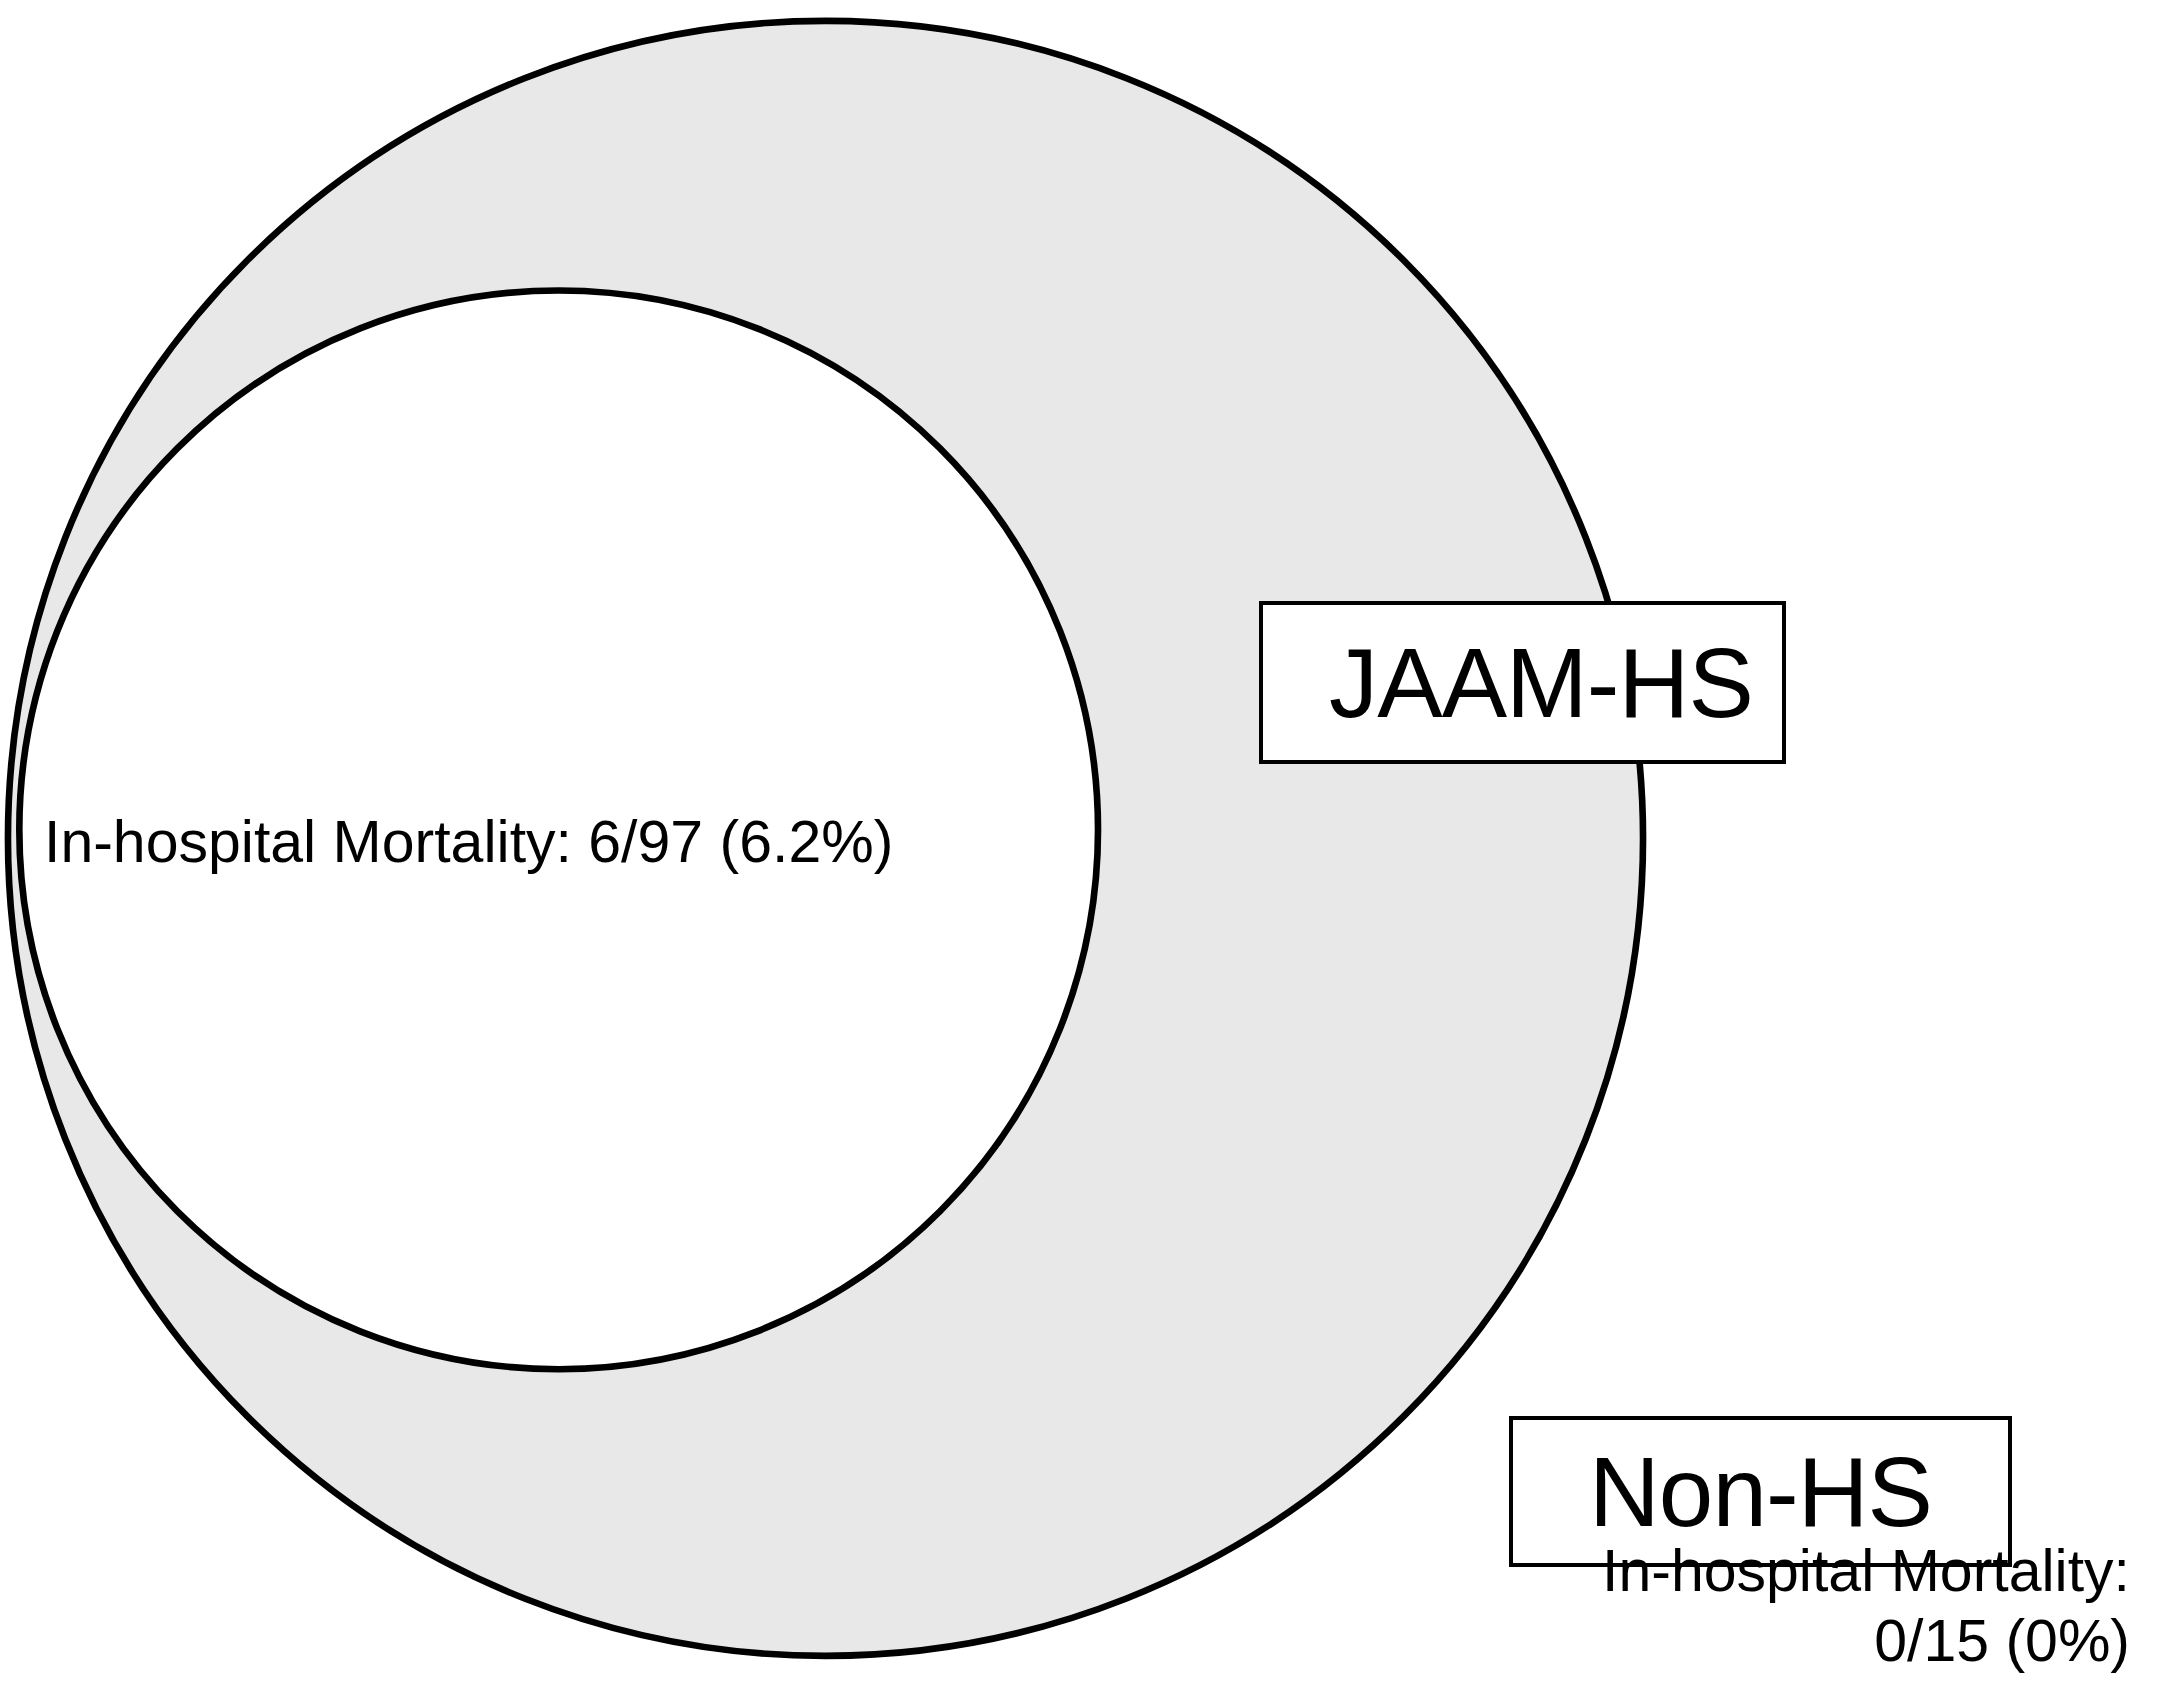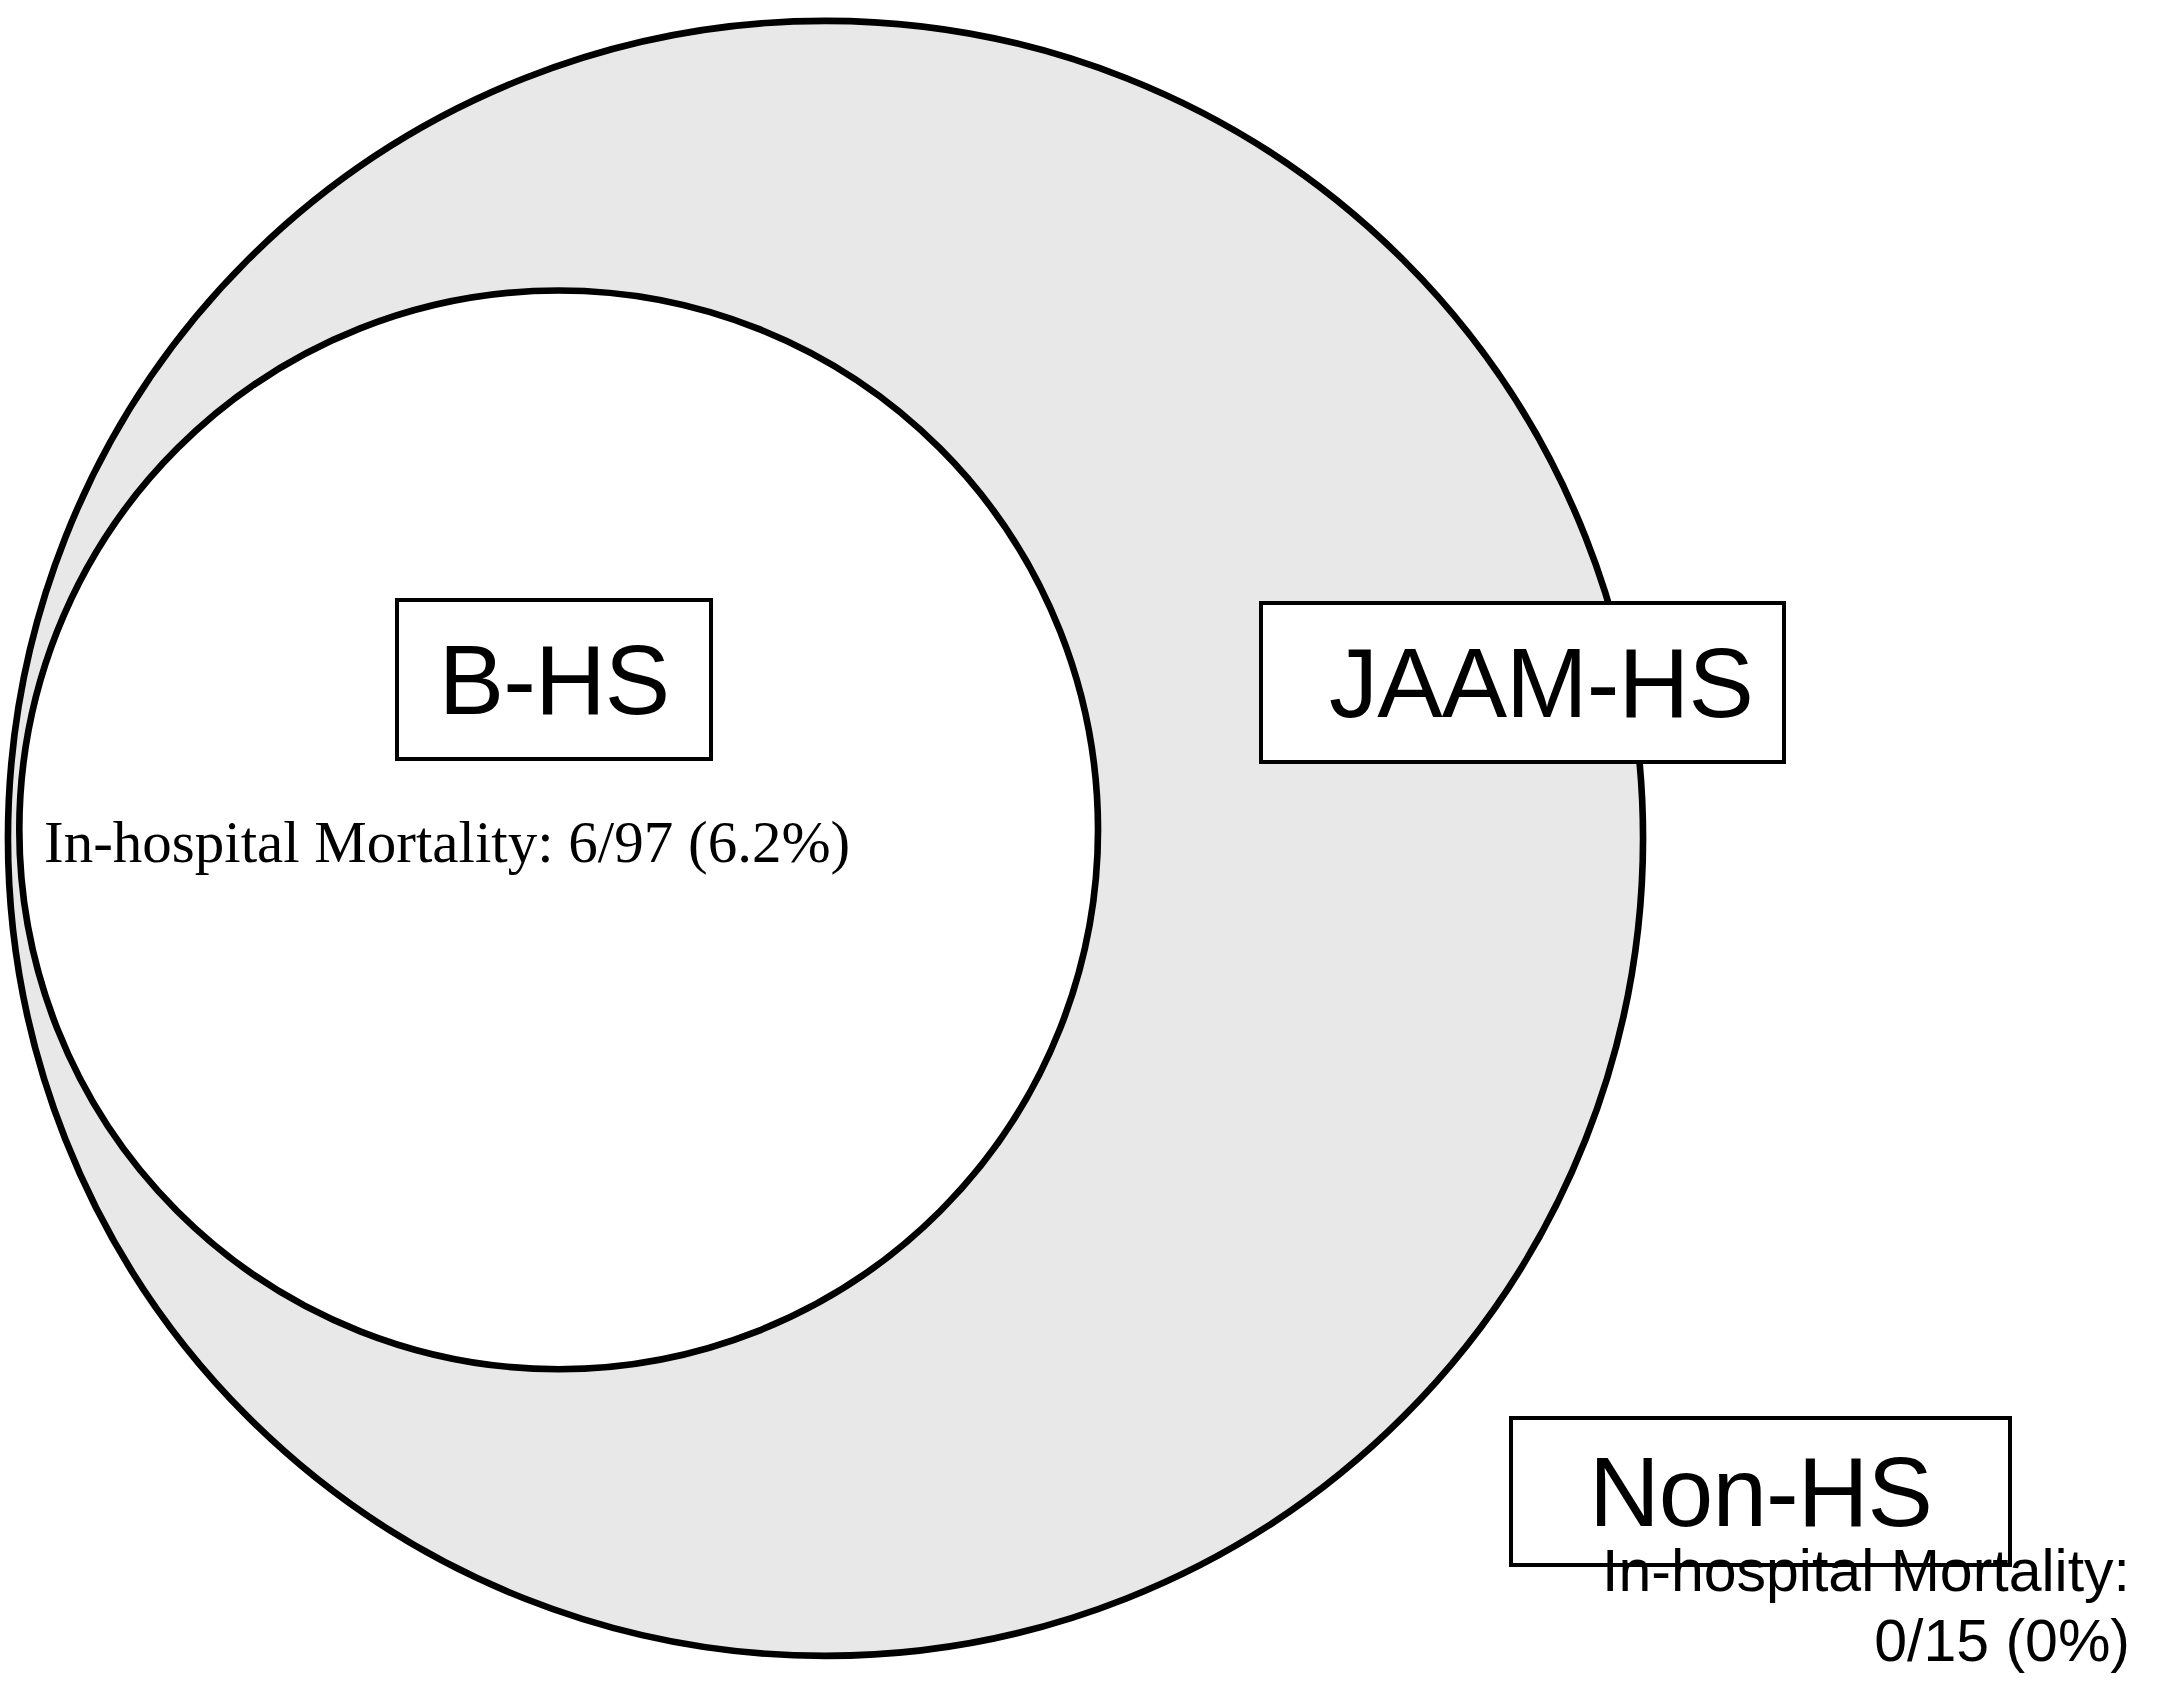--- a/index.html
+++ b/index.html
@@ -79,21 +79,20 @@
     font-size: 59px;
     line-height: 1.18;
     color: #000000;
     white-space: pre-line;
   }
 
   #stat-bhs {
     left: 44px;
     top: 808px;
     white-space: nowrap;
-    font-family: Liberation Serif, serif;
   }
 
   #stat-jaamhs {
     left: 1159px;
     top: 795px;
     width: 492px;
   }
 
   #stat-nonhs {
     left: 1524px;
@@ -107,23 +106,20 @@
 
 <div id="figure">
 
   <svg id="venn-svg" viewBox="0 0 2302 1804">
 
     <circle cx="872" cy="886" r="864" fill="#E8E8E8" stroke="#000000" stroke-width="7"></circle>
 
     <circle cx="590" cy="877" r="570" fill="#FFFFFF" stroke="#000000" stroke-width="7"></circle>
   </svg>
 
-  <div class="label-box" id="box-bhs">
-    <span>B-HS</span>
-  </div>
   <div class="stat" id="stat-bhs">In-hospital Mortality: 6/97 (6.2%)</div>
 
   <div class="label-box" id="box-jaamhs">
     <span>JAAM-HS</span>
   </div>
 
   <div class="label-box" id="box-nonhs">
     <span>Non-HS</span>
   </div>
   <div class="stat" id="stat-nonhs">In-hospital Mortality:

